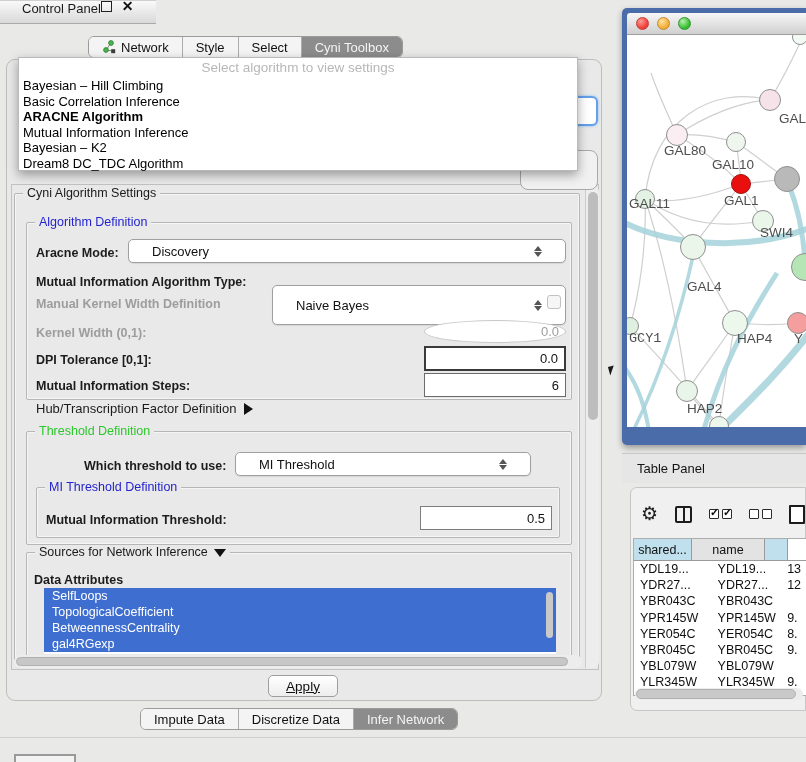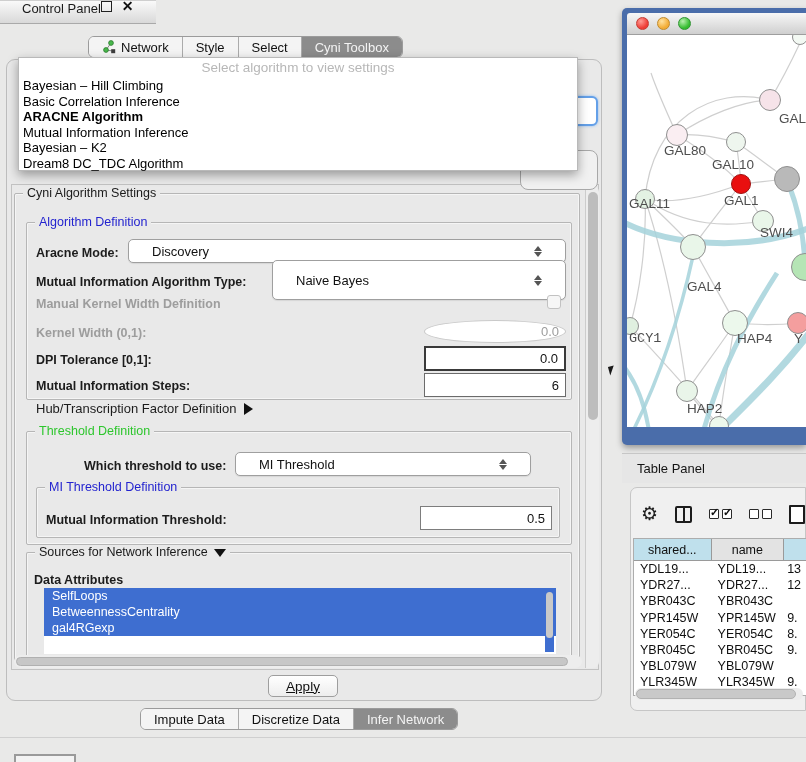--- a/index.html
+++ b/index.html
@@ -132,21 +132,21 @@
   .split-icon { width:17px; height:17px; border:2px solid #1c1c1c; border-radius:2px; position:relative; }
   .split-icon::after { content:""; position:absolute; left:50%; top:0; width:2px; height:100%; background:#1c1c1c; transform:translateX(-50%); }
   .cb-pair { display:flex; gap:3px; }
   .cb { width:10px; height:10px; border:1.5px solid #2a2a2a; border-radius:1px; position:relative; background:#fff; }
   .cb.checked::after { content:"✓"; position:absolute; left:0px; top:-4px; font-size:11px; font-weight:bold; color:#111; }
   .doc-icon { width:16px; height:19px; border:2px solid #1c1c1c; border-radius:1px; background:#fff; }
 
   #tp-table { position:absolute; left:2px; top:50px; width:174px; height:158px; background:#fff; border:1px solid #adadad; border-right:none; overflow:hidden; font-size:12.5px; }
   .th-row { display:flex; height:22px; border-bottom:1px solid #9a9a9a; }
   .th { display:flex; align-items:center; justify-content:center; border-right:1px solid #9a9a9a; font-size:12.5px; color:#111; }
-  .th.c0 { width:78px; background:#bfe0ec; }
+  .th.c0 { width:58px; background:#bfe0ec; }
   .th.c1 { width:73px; background:#e3e3e3; }
   .th.c2 { width:23px; background:#bfe0ec; }
   .tr { display:flex; height:16.2px; align-items:center; }
   .td { padding-left:6px; white-space:nowrap; overflow:hidden; color:#101010; }
   .td.c0 { width:78px; }
   .td.c1 { width:73px; }
   .td.c2 { width:23px; padding-left:3px; }
   #tp-hscroll { position:absolute; left:4px; top:200px; width:168px; height:12px; background:#ececec; border-radius:6px; }
   #tp-hthumb { position:absolute; left:1px; top:1px; width:160px; height:10px; background:#c9c9c9; border:1px solid #b2b2b2; border-radius:5px; }
 
@@ -212,21 +212,21 @@
 <span class="lbl" style="left:36px; top:246px;">Aracne Mode:</span>
 <div class="combo" style="left:128px; top:239px; width:438px; height:24px;">
   <span>Discovery</span>
   <span class="spin">
       <i class="up"></i>
       <i class="dn"></i>
     </span>
 </div>
 
 <span class="lbl" style="left:36px; top:275px;">Mutual Information Algorithm Type:</span>
-<div class="combo" style="left:272px; top:260px; width:294px; height:40px;">
+<div class="combo" style="left:272px; top:285px; width:294px; height:40px;">
   <span>Naive Bayes</span>
   <span class="spin">
       <i class="up"></i>
       <i class="dn"></i>
     </span>
 </div>
 
 <span class="lbl disabled" style="left:36px; top:297px;">Manual Kernel Width Definition</span>
 <div class="checkbox" style="left:547px; top:295px;"></div>
 
@@ -272,20 +272,21 @@
 
 <div class="groupbox" style="left:26px; top:552px; width:546px; height:108px; border-bottom:none;">
   <span class="group-title t-black">
     <span>Sources for Network Inference</span><span class="tri-down"></span>
   </span>
 </div>
 <span class="lbl" style="left:34px; top:573px;">Data Attributes</span>
 
 <div class="abs" id="attr-list">
   <div class="attr-item">SelfLoops</div>
+  <div class="attr-item">TopologicalCoefficient</div>
   <div class="attr-item">BetweennessCentrality</div>
   <div class="attr-item">gal4RGexp</div>
   <div id="attr-vscroll">
       <div id="attr-vthumb"></div>
     </div>
 </div>
 
 <div class="abs" id="h-scrollbar">
   <div class="abs" id="h-thumb"></div>
 </div>

